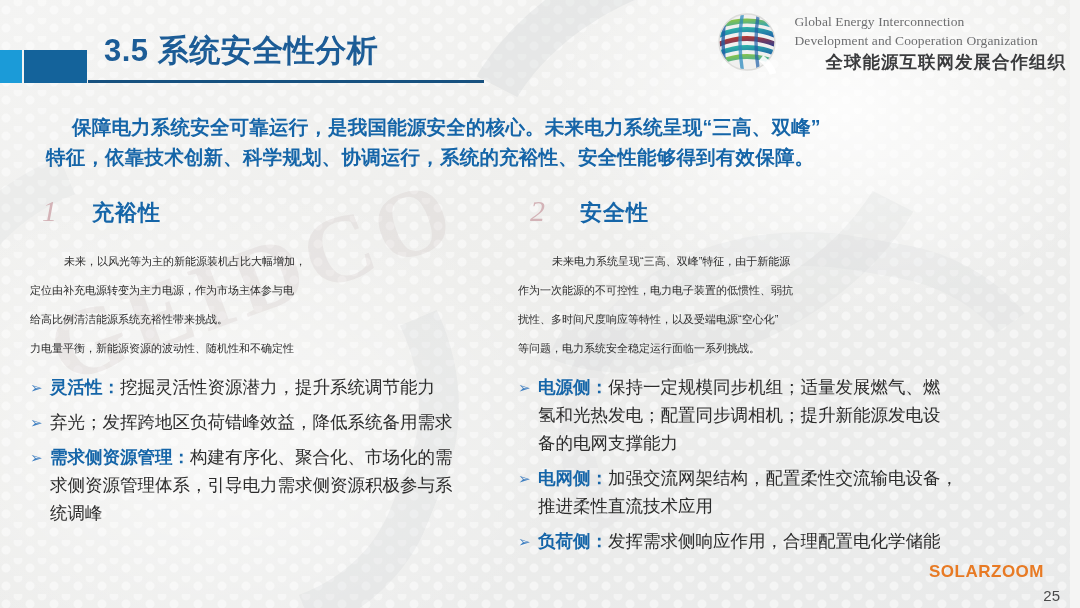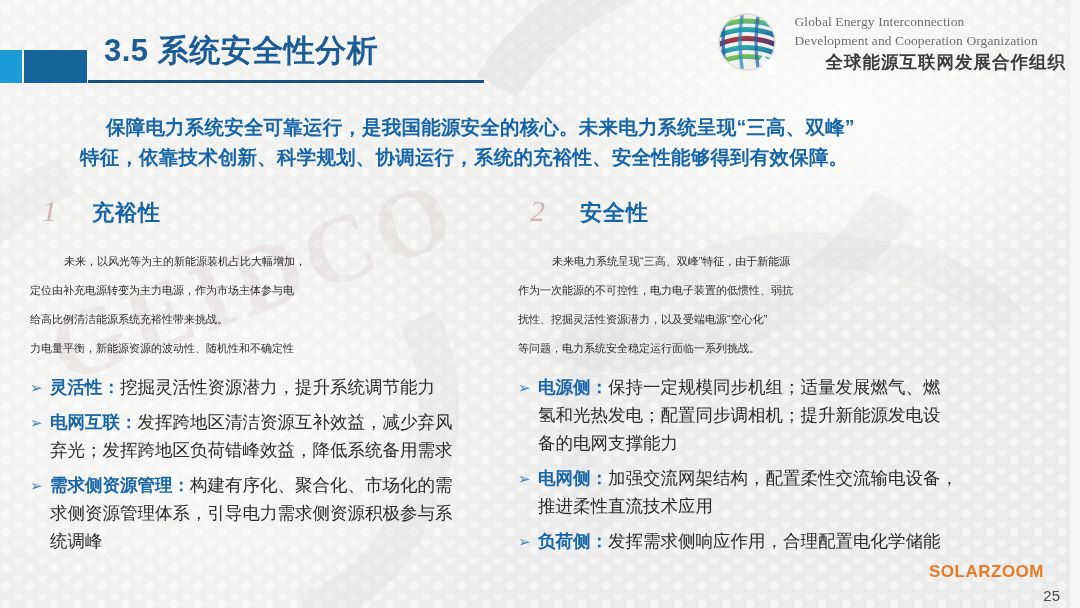--- a/index.html
+++ b/index.html
@@ -63,21 +63,21 @@
     font-size:13.5px;color:#6d6e70;white-space:nowrap;letter-spacing:.1px;
   }
   .logo-cn{font-size:17.5px;font-weight:bold;color:#3b3c3e;white-space:nowrap;margin-top:2px;letter-spacing:1px;margin-left:31px;}
 
   
   .lead{
     position:absolute;left:46px;top:112px;width:990px;
     font-size:19.5px;font-weight:bold;color:#1565a8;
     line-height:30px;letter-spacing:.2px;
   }
-  .lead .ln{display:block;white-space:nowrap;margin-left:34px;}
+  .lead .ln{display:block;white-space:nowrap;}
   .lead .ln1{text-indent:26px;}
 
   
   .col{position:absolute;top:198px;}
   .col-left{left:30px;width:508px;}
   .col-right{left:518px;width:552px;}
 
   .sec-head{position:relative;height:38px;}
   .sec-num{
     position:absolute;left:12px;top:-4px;
@@ -211,21 +211,20 @@
       <div class="bullet">
         <span class="arrow">➢</span>
         <span class="btxt">
           <span class="ln"><span class="hl">灵活性</span><span class="hl">：</span><span>挖掘灵活性资源潜力，提升系统调节能力</span></span>
         </span>
       </div>
 
       <div class="bullet">
         <span class="arrow">➢</span>
         <span class="btxt">
-          <span class="ln"><span class="hl">电网互联</span><span class="hl">：</span><span>发挥跨地区清洁资源互补效益，减少弃风</span></span>
           <span class="ln">弃光；发挥跨地区负荷错峰效益，降低系统备用需求</span>
         </span>
       </div>
 
       <div class="bullet">
         <span class="arrow">➢</span>
         <span class="btxt">
           <span class="ln"><span class="hl">需求侧资源管理</span><span class="hl">：</span><span>构建有序化、聚合化、市场化的需</span></span>
           <span class="ln">求侧资源管理体系，引导电力需求侧资源积极参与系</span>
           <span class="ln">统调峰</span>
@@ -236,21 +235,21 @@
 
   <div class="col col-right">
     <div class="sec-head">
       <span class="sec-num">2</span>
       <span class="sec-title">安全性</span>
     </div>
 
     <div class="para">
       <span class="ln ind">未来电力系统呈现“三高、双峰”特征，由于新能源</span>
       <span class="ln">作为一次能源的不可控性，电力电子装置的低惯性、弱抗</span>
-      <span class="ln">扰性、挖掘灵活性资源潜力，以及受端电源“空心化”</span>
+      <span class="ln">扰性、多时间尺度响应等特性，以及受端电源“空心化”</span>
       <span class="ln">等问题，电力系统安全稳定运行面临一系列挑战。</span>
     </div>
 
     <div class="bullets">
       <div class="bullet">
         <span class="arrow">➢</span>
         <span class="btxt">
           <span class="ln"><span class="hl">电源侧</span><span class="hl">：</span><span>保持一定规模同步机组；适量发展燃气、燃</span></span>
           <span class="ln">氢和光热发电；配置同步调相机；提升新能源发电设</span>
           <span class="ln">备的电网支撑能力</span>

